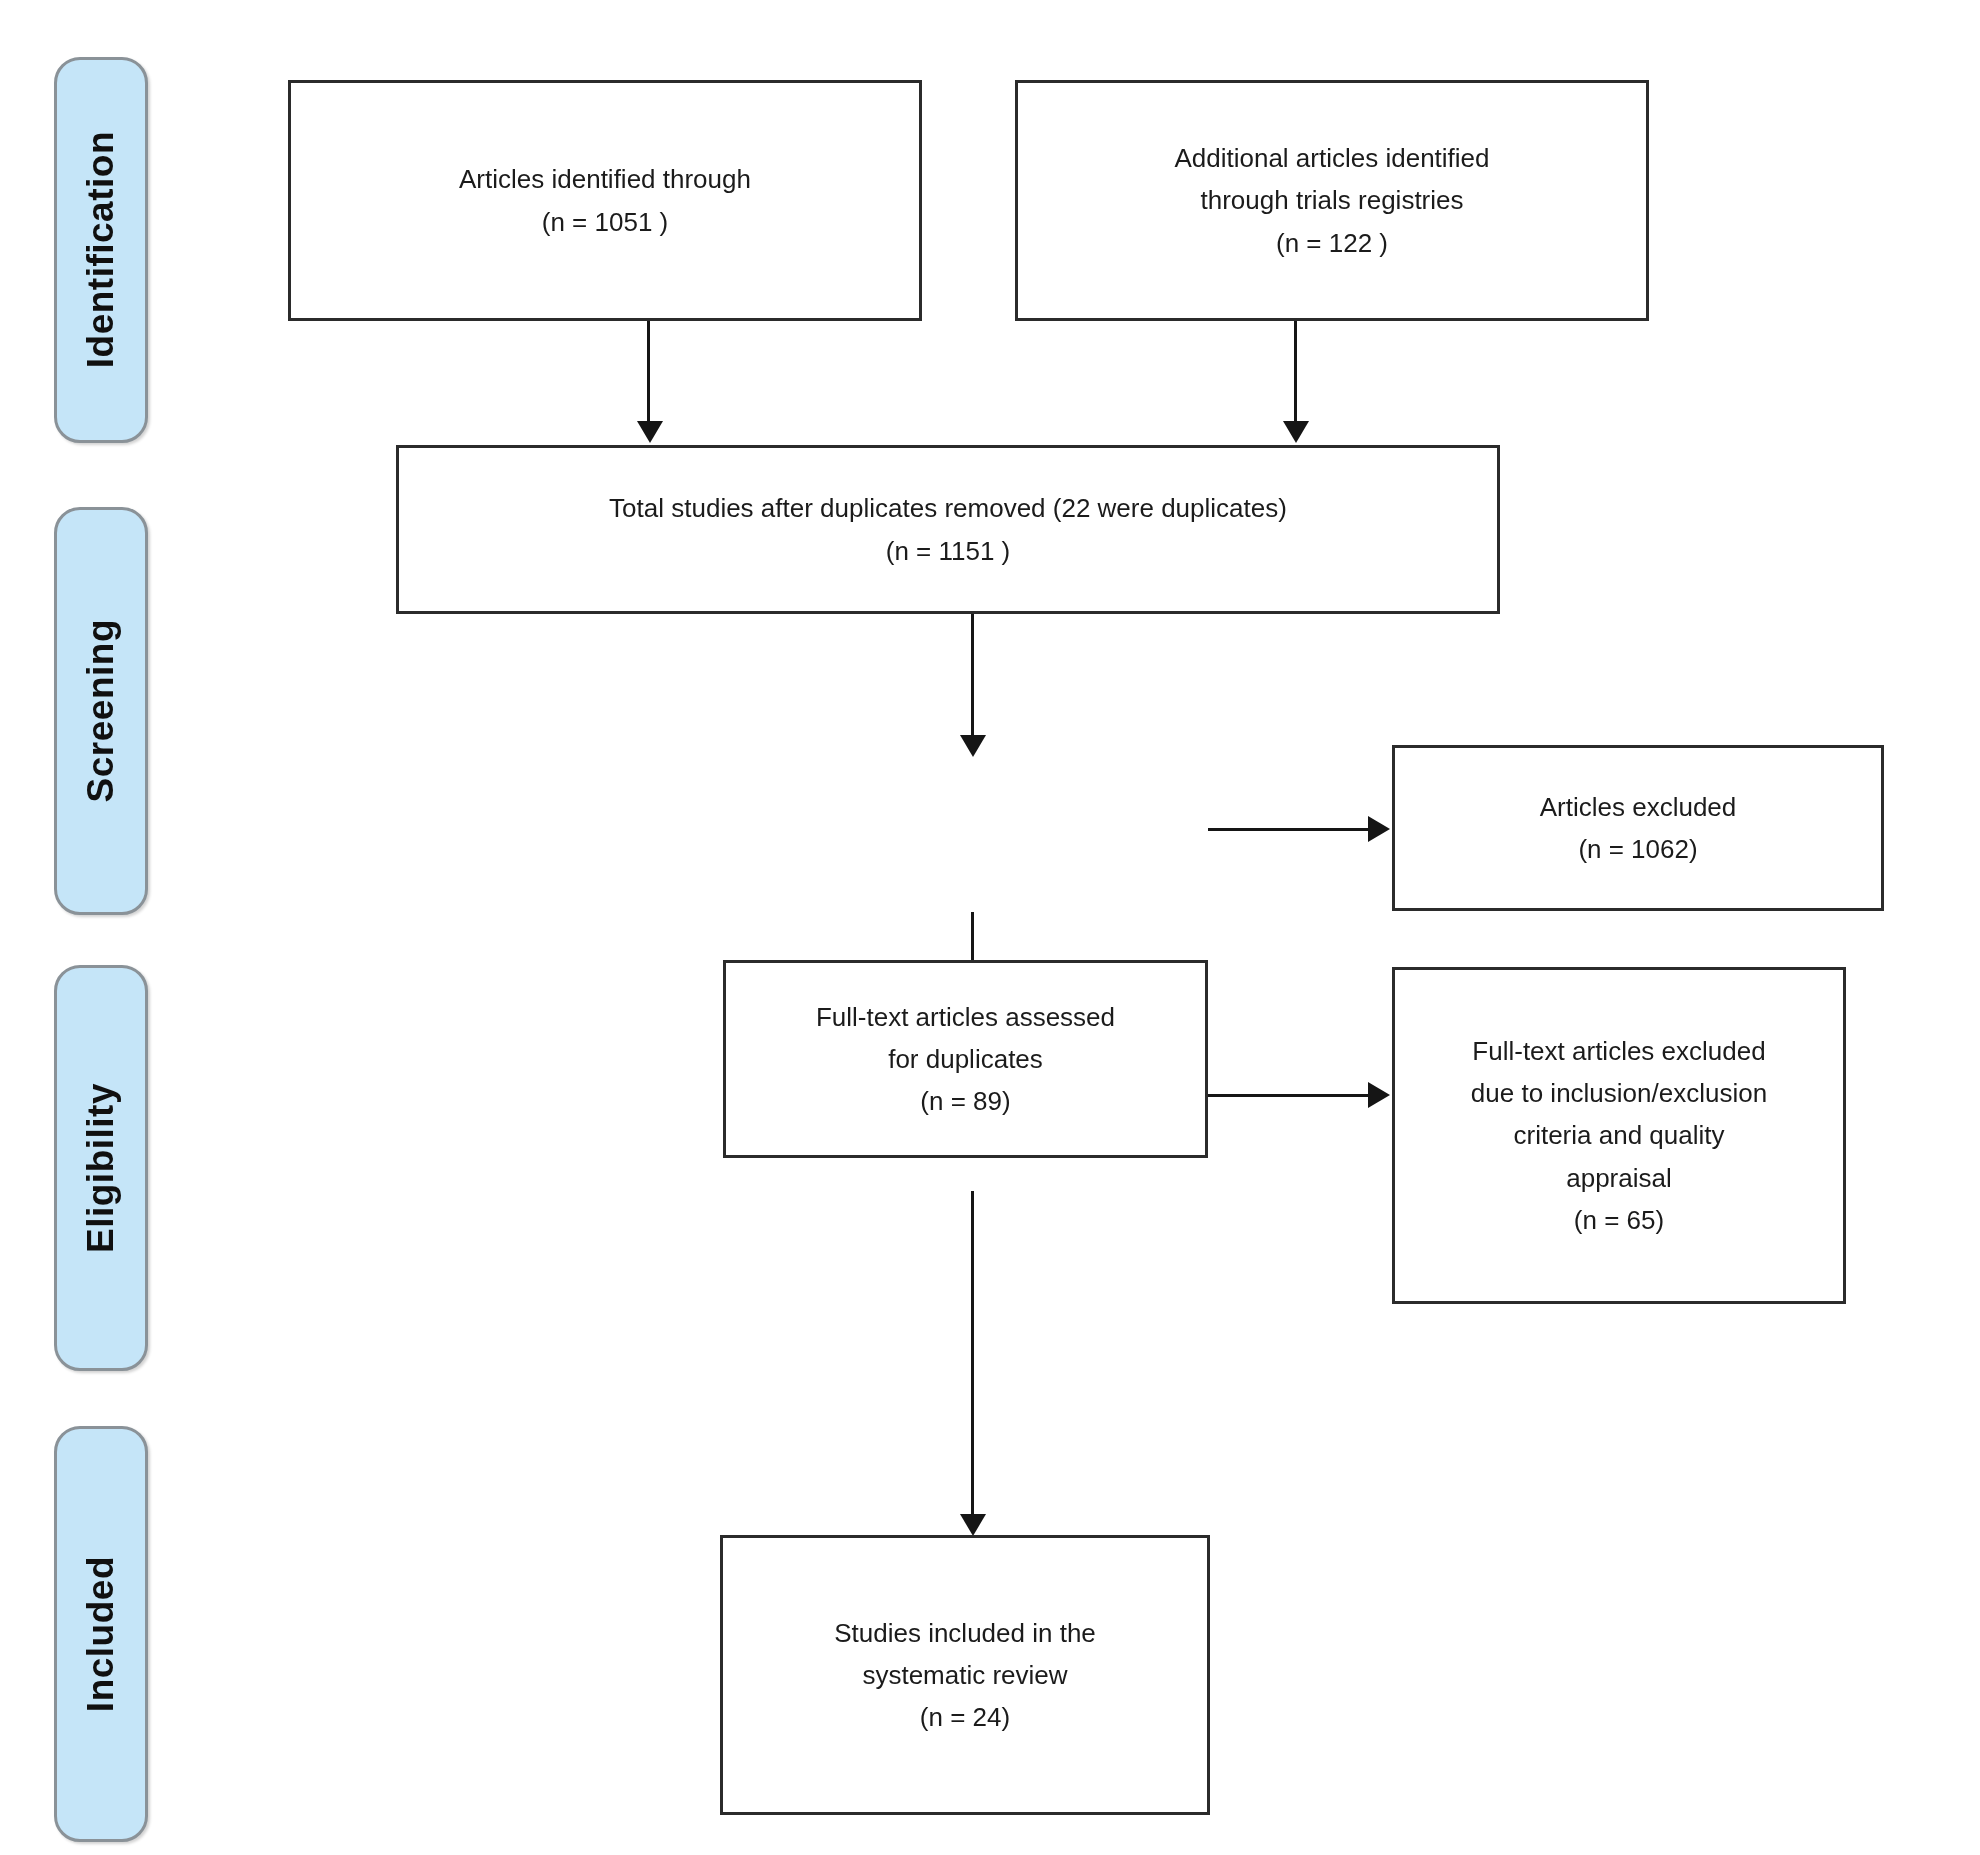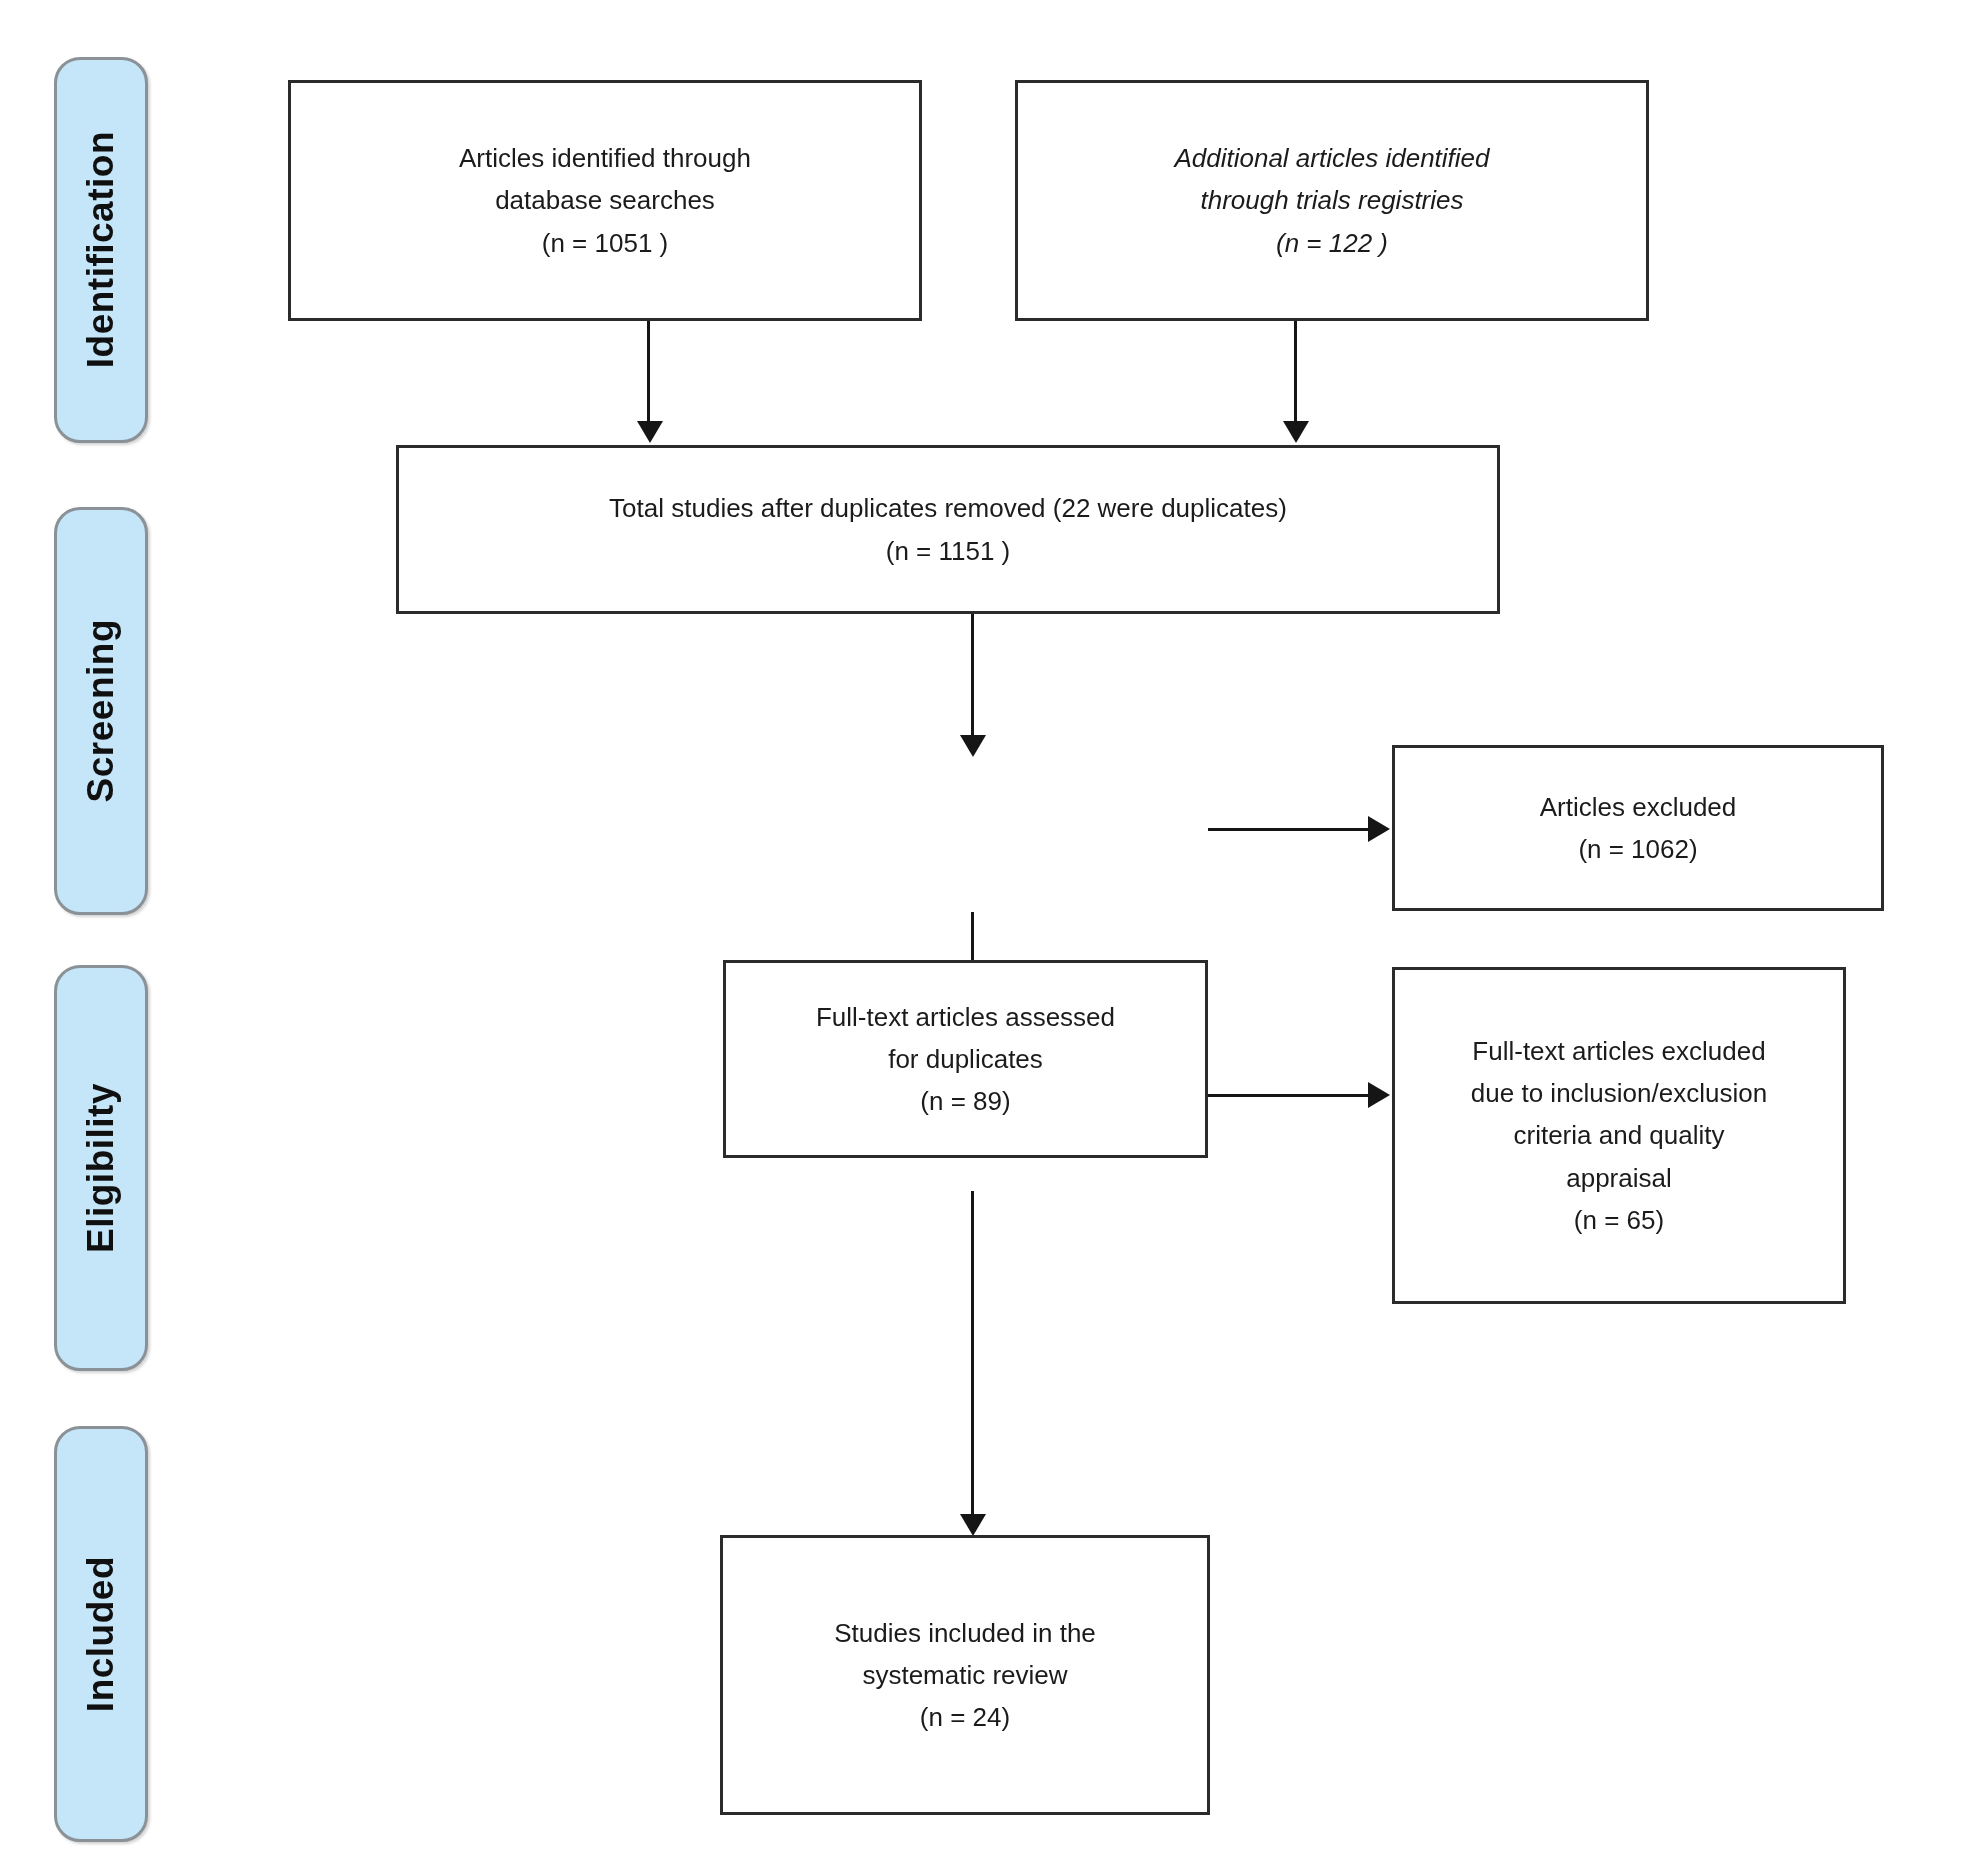--- a/index.html
+++ b/index.html
@@ -109,25 +109,24 @@
   <div class="stage-pill" style="left:54px; top:965px; width:94px; height:406px;">
     <span class="stage-pill-label">Eligibility</span>
   </div>
 
   <div class="stage-pill" style="left:54px; top:1426px; width:94px; height:416px;">
     <span class="stage-pill-label">Included</span>
   </div>
 
   <div class="flow-box" style="left:288px; top:80px; width:634px; height:241px;">
     <div class="line">Articles identified through</div>
-    <div class="line">database searches</div>
     <div class="line">(n = 1051 )</div>
   </div>
 
-  <div class="flow-box" style="left:1015px; top:80px; width:634px; height:241px;font-style:italic;">
+  <div class="flow-box" style="left:1015px; top:80px; width:634px; height:241px;">
     <div class="line">Additional articles identified</div>
     <div class="line">through trials registries</div>
     <div class="line">(n = 122 )</div>
   </div>
 
   <div class="conn-v" style="left:647px; top:321px; height:104px;"></div>
   <div class="arrow-down" style="left:637px; top:421px;"></div>
 
   <div class="conn-v" style="left:1294px; top:321px; height:104px;"></div>
   <div class="arrow-down" style="left:1283px; top:421px;"></div>

